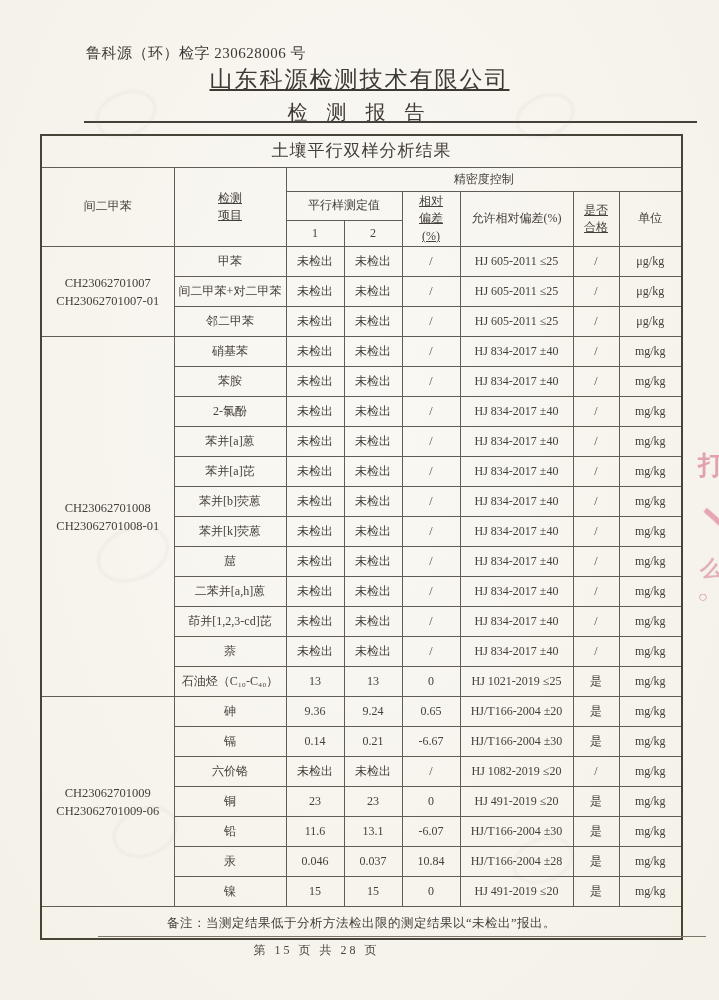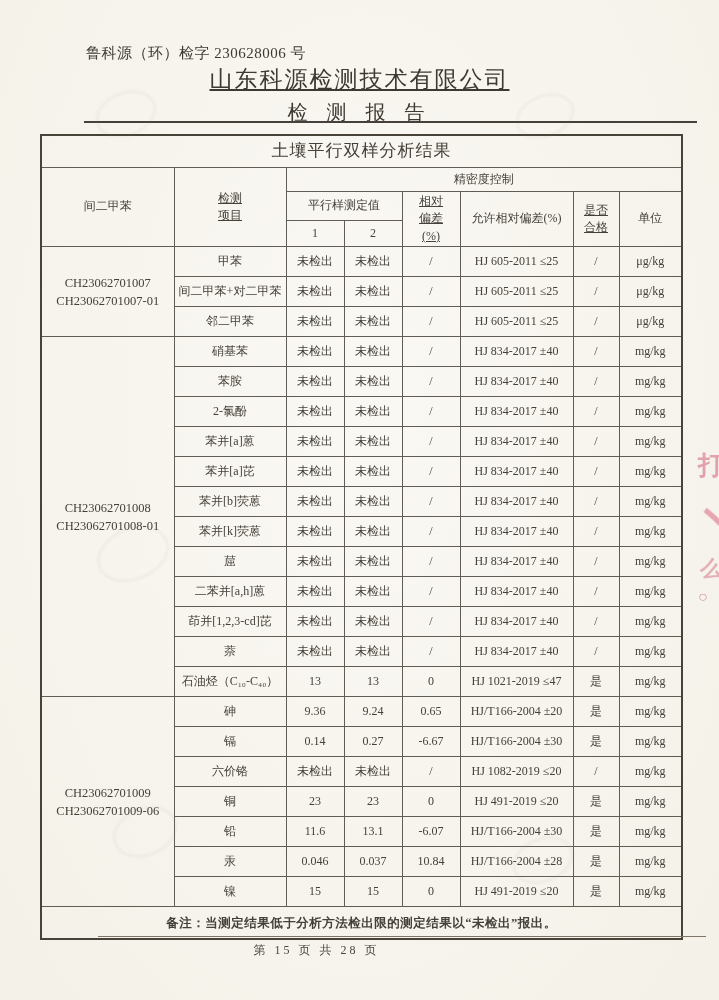--- a/index.html
+++ b/index.html
@@ -44,21 +44,21 @@
   table.results{border:2px solid #474339;}
   .tbl-title{height:29px;font-size:17px;letter-spacing:1px;}
   .h-precision{height:24px;}
   .h-parallel{height:29px;}
   .h-12{height:26px;}
   .prewrap{white-space:pre-line;text-decoration:underline;}
   tbody td{height:27px;}
   td.item-col{padding:1px 4px;}
   .sample-cell{font-size:12.5px;padding:1px 3px;margin-left:44px;}
   .sample-cell div{white-space:nowrap;}
-  tfoot td.note{height:29px;font-size:12.5px;letter-spacing:0.5px;font-weight:bold;}
+  tfoot td.note{height:29px;font-size:12.5px;letter-spacing:0.5px;}
   .footer-rule{
     position:absolute;top:936px;left:98px;width:608px;height:0;
     border-top:1px solid #7d7568;
   }
   .page-footer{
     position:absolute;top:942px;left:0;width:633px;text-align:center;
     font-size:12px;letter-spacing:3px;color:#4a463e;
   }
   
   .stamp{
@@ -261,41 +261,41 @@
           <td>/</td>
           <td>HJ 834-2017 ±40</td>
           <td>/</td>
           <td>mg/kg</td>
         </tr>
         <tr>
           <td class="item-col">石油烃（C₁₀-C₄₀）</td>
           <td>13</td>
           <td>13</td>
           <td>0</td>
-          <td>HJ 1021-2019 ≤47</td>
+          <td>HJ 1021-2019 ≤25</td>
           <td>是</td>
           <td>mg/kg</td>
         </tr>
         <tr>
           <td rowspan="7" class="sample-cell">
             <div>CH23062701009</div>
             <div>CH23062701009-06</div>
           </td>
           <td class="item-col">砷</td>
           <td>9.36</td>
           <td>9.24</td>
           <td>0.65</td>
           <td>HJ/T166-2004 ±20</td>
           <td>是</td>
           <td>mg/kg</td>
         </tr>
         <tr>
           <td class="item-col">镉</td>
           <td>0.14</td>
-          <td>0.27</td>
+          <td>0.21</td>
           <td>-6.67</td>
           <td>HJ/T166-2004 ±30</td>
           <td>是</td>
           <td>mg/kg</td>
         </tr>
         <tr>
           <td class="item-col">六价铬</td>
           <td>未检出</td>
           <td>未检出</td>
           <td>/</td>

